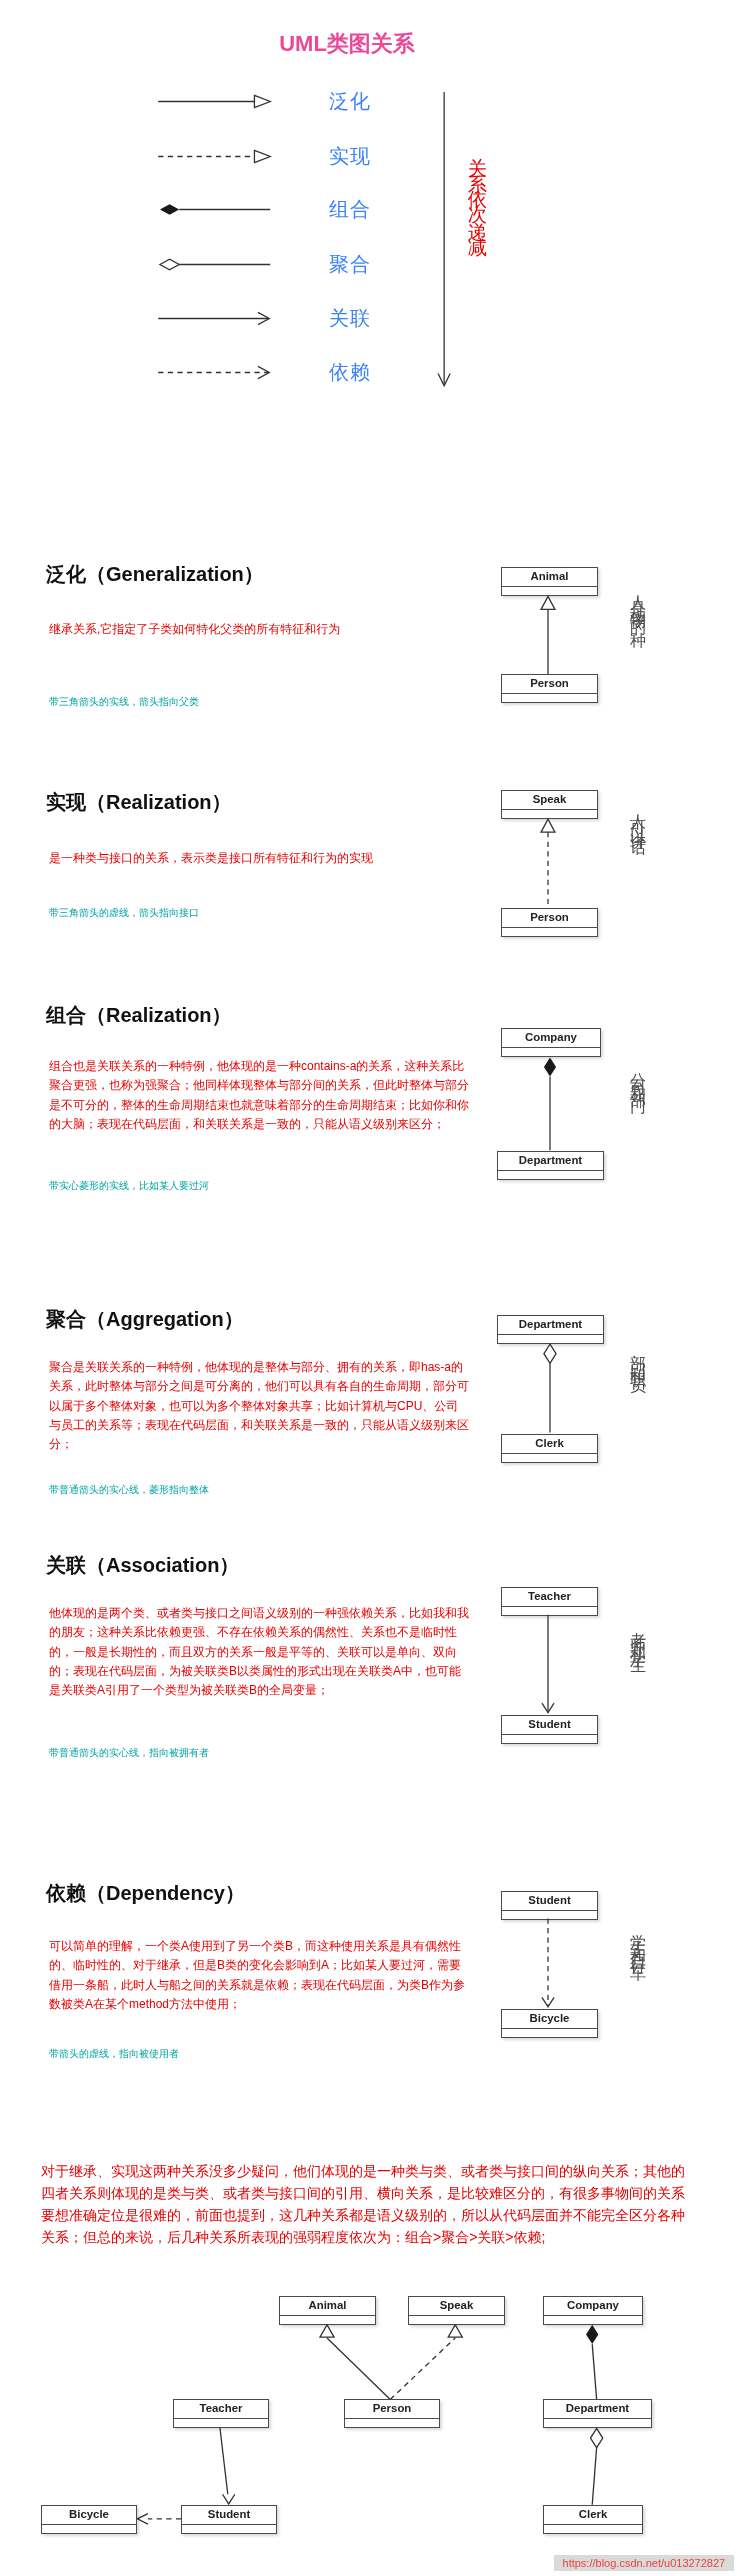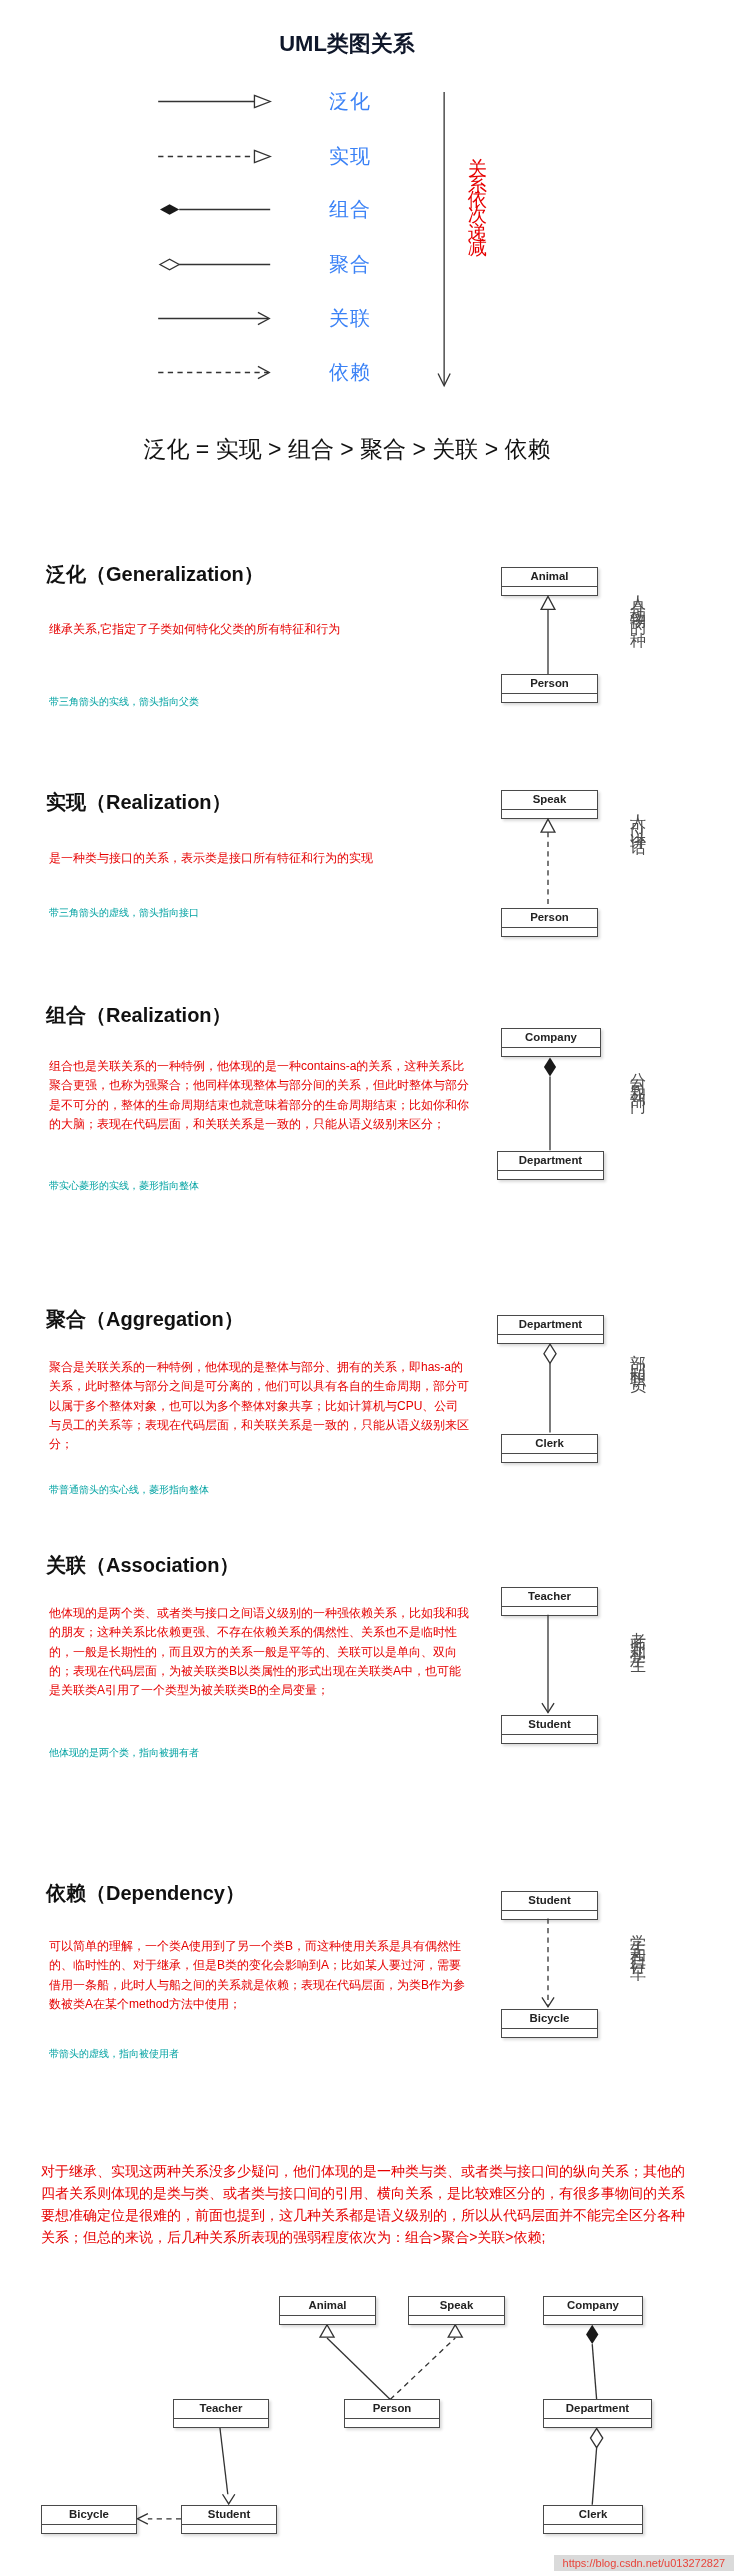--- a/index.html
+++ b/index.html
@@ -2,21 +2,21 @@
 <html style="font-size:14px"><head>
 <meta charset="utf-8">
 <style>
   html,body{margin:0;padding:0;background:#fff;}
   #page{
     position:relative;width:741px;height:2576px;background:#ffffff;
     font-family:"Liberation Sans","DejaVu Sans",sans-serif;color:#1a1a1a;overflow:hidden;
   }
   .abs{position:absolute;}
   .page-title{position:absolute;left:0;top:29px;width:694px;text-align:center;
-    font-size:22px;font-weight:600;color:#0f172a;margin:0;}
+    font-size:22px;font-weight:600;color:#ec4899;margin:0;}
   .legend-row{position:absolute;left:156px;display:flex;align-items:center;height:21px;}
   .legend-glyph{display:block;}
   .legend-label{margin-left:54px;font-size:20px;color:#3b82f6;letter-spacing:0.9px;}
   .side-note{position:absolute;left:464px;top:142px;writing-mode:vertical-rl;text-orientation:upright;
     font-size:19.3px;letter-spacing:16px;color:#e60000;}
   .order-note{position:absolute;left:0;top:434px;width:694px;text-align:center;
     font-size:23px;font-weight:500;color:#111;}
   .sec-heading{position:absolute;left:46px;font-size:20px;font-weight:600;color:#111;margin:0;}
   .desc{position:absolute;left:49px;width:420px;margin:0;font-size:12px;line-height:19.3px;color:#e60000;}
   .note{position:absolute;left:49px;width:420px;margin:0;font-size:10px;line-height:19.3px;color:#00a2a2;}
@@ -81,21 +81,20 @@
     </svg>
     <span class="legend-label">依赖</span>
   </div>
 
   <svg class="abs" style="left:432px;top:88px" width="26" height="312" viewBox="0 0 30 355">
     <line x1="14" y1="2" x2="14" y2="340" stroke-width="1.5"></line>
     <polyline points="7,327 14,341 21,327" fill="none" stroke-width="1.5"></polyline>
   </svg>
   <div class="side-note">关系依次递减</div>
 
-  <div class="order-note">泛化 = 实现 &gt; 组合 &gt; 聚合 &gt; 关联 &gt; 依赖</div>
 
   <h2 class="sec-heading" style="top:561px">泛化（Generalization）</h2>
   <p class="desc" style="top:620px">继承关系,它指定了子类如何特化父类的所有特征和行为</p>
   <p class="note" style="top:692px">带三角箭头的实线，箭头指向父类</p>
   <div class="ubox" style="left:501px;top:567px;width:95px">
     <div class="ubox-name">Animal</div>
       <div class="ubox-tail"></div>
   </div>
   <svg class="connector" style="left:535px;top:594px" width="26" height="81" viewBox="0 0 30 92">
     <polygon points="15,2 7,17 23,17" fill="#fff" stroke="#333" stroke-width="1.5"></polygon>
@@ -119,21 +118,21 @@
     <line x1="15" y1="17" x2="15" y2="104" stroke-width="1.5" stroke-dasharray="6 5"></line>
   </svg>
   <div class="ubox" style="left:501px;top:908px;width:95px">
     <div class="ubox-name">Person</div>
       <div class="ubox-tail"></div>
   </div>
   <div class="vcaption" style="top:801px">人可以讲话</div>
 
   <h2 class="sec-heading" style="top:1002px">组合（Realization）</h2>
   <p class="desc" style="top:1057px">组合也是关联关系的一种特例，他体现的是一种contains-a的关系，这种关系比聚合更强，也称为强聚合；他同样体现整体与部分间的关系，但此时整体与部分是不可分的，整体的生命周期结束也就意味着部分的生命周期结束；比如你和你的大脑；表现在代码层面，和关联关系是一致的，只能从语义级别来区分；</p>
-  <p class="note" style="top:1176px">带实心菱形的实线，菱形指向整体</p>
+  <p class="note" style="top:1176px">带实心菱形的实线，比如某人要过河</p>
   <div class="ubox" style="left:501px;top:1028px;width:98px">
     <div class="ubox-name">Company</div>
       <div class="ubox-tail"></div>
   </div>
   <svg class="connector" style="left:537px;top:1055px" width="26" height="96" viewBox="0 0 30 109">
     <polygon points="15,2 22,13 15,24 8,13" fill="#1a1a1a"></polygon>
     <line x1="15" y1="24" x2="15" y2="109" stroke-width="1.5"></line>
   </svg>
   <div class="ubox" style="left:497px;top:1151px;width:105px">
     <div class="ubox-name">Department</div>
@@ -153,21 +152,21 @@
     <line x1="15" y1="24" x2="15" y2="104" stroke-width="1.5"></line>
   </svg>
   <div class="ubox" style="left:501px;top:1434px;width:95px">
     <div class="ubox-name">Clerk</div>
       <div class="ubox-tail"></div>
   </div>
   <div class="vcaption" style="top:1341px">部门和职员</div>
 
   <h2 class="sec-heading" style="top:1552px">关联（Association）</h2>
   <p class="desc" style="top:1604px">他体现的是两个类、或者类与接口之间语义级别的一种强依赖关系，比如我和我的朋友；这种关系比依赖更强、不存在依赖关系的偶然性、关系也不是临时性的，一般是长期性的，而且双方的关系一般是平等的、关联可以是单向、双向的；表现在代码层面，为被关联类B以类属性的形式出现在关联类A中，也可能是关联类A引用了一个类型为被关联类B的全局变量；</p>
-  <p class="note" style="top:1743px">他体现的是两个类，指向被拥有者</p>
+  <p class="note" style="top:1743px">带普通箭头的实心线，指向被拥有者</p>
   <div class="ubox" style="left:501px;top:1587px;width:95px">
     <div class="ubox-name">Teacher</div>
       <div class="ubox-tail"></div>
   </div>
   <svg class="connector" style="left:535px;top:1614px" width="26" height="101" viewBox="0 0 30 115">
     <line x1="15" y1="0" x2="15" y2="113" stroke-width="1.5"></line>
     <polyline points="8,102 15,113 22,102" fill="none" stroke-width="1.5"></polyline>
   </svg>
   <div class="ubox" style="left:501px;top:1715px;width:95px">
     <div class="ubox-name">Student</div>

